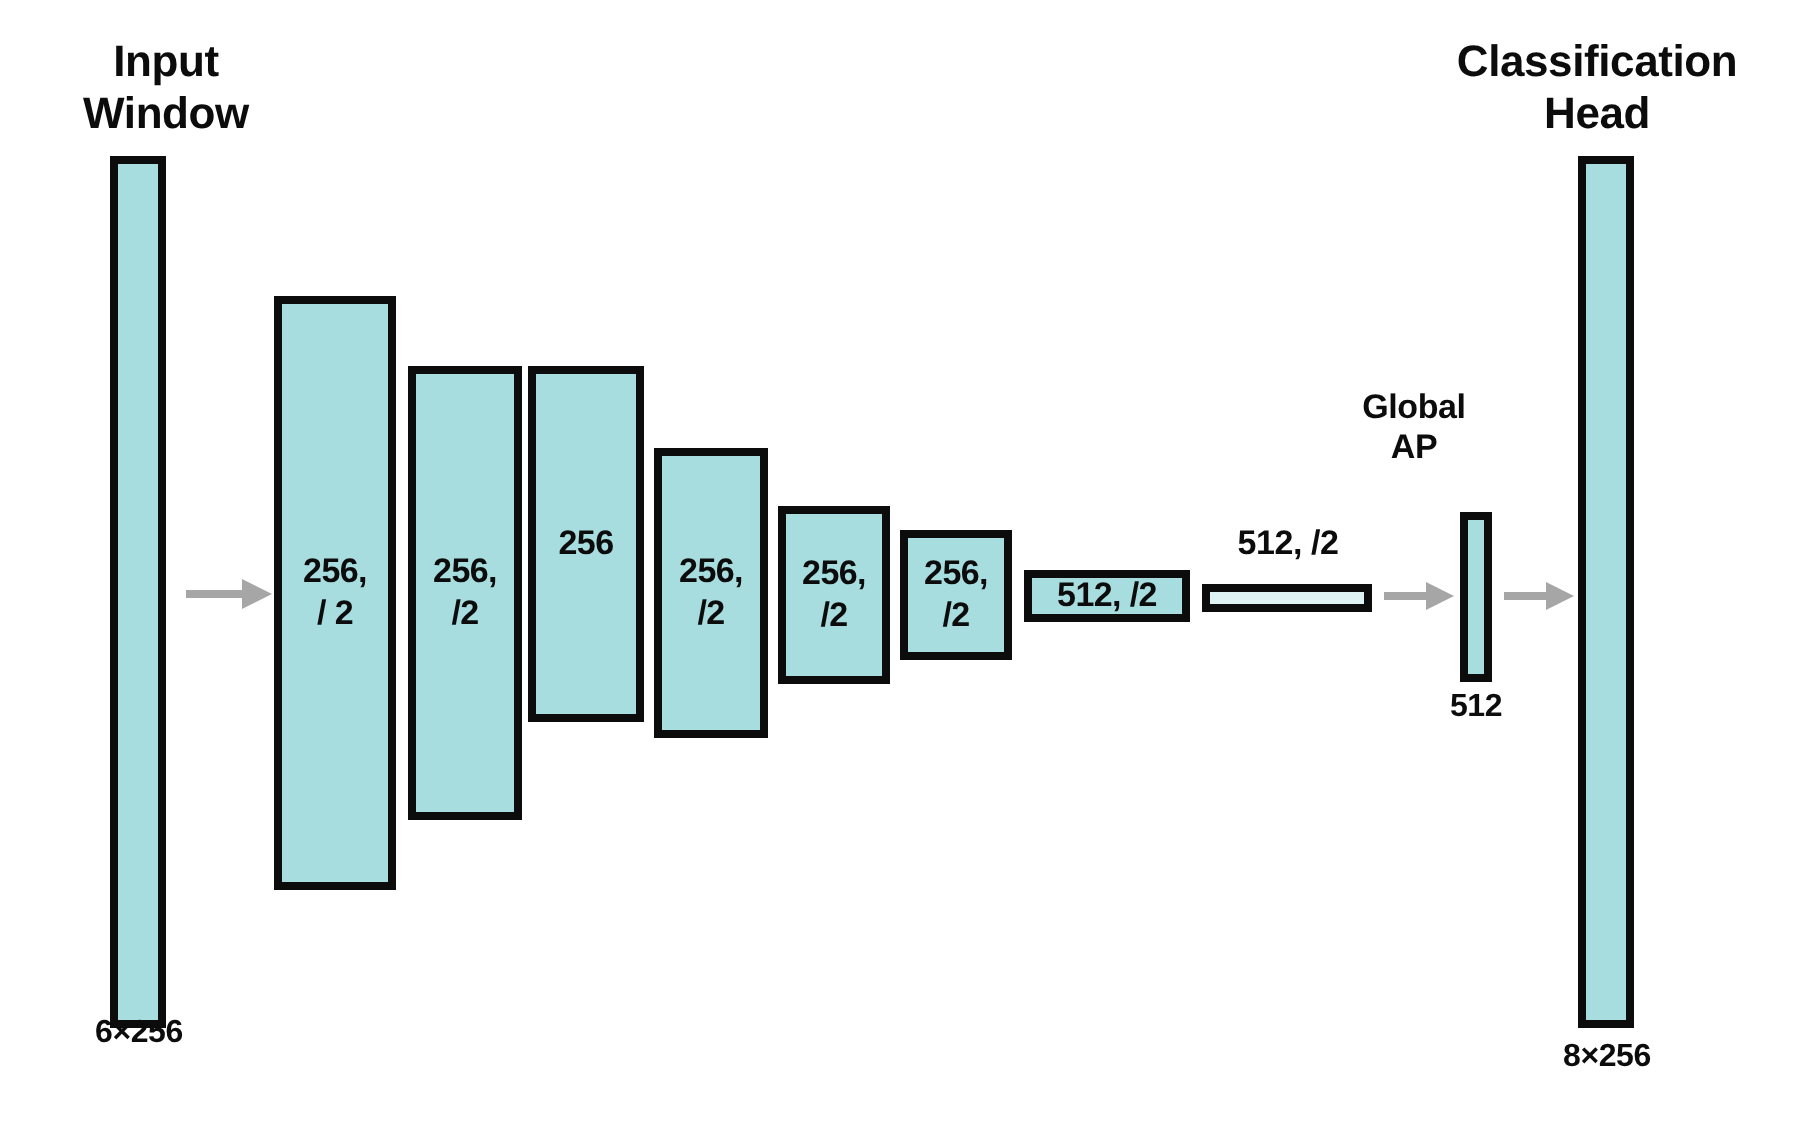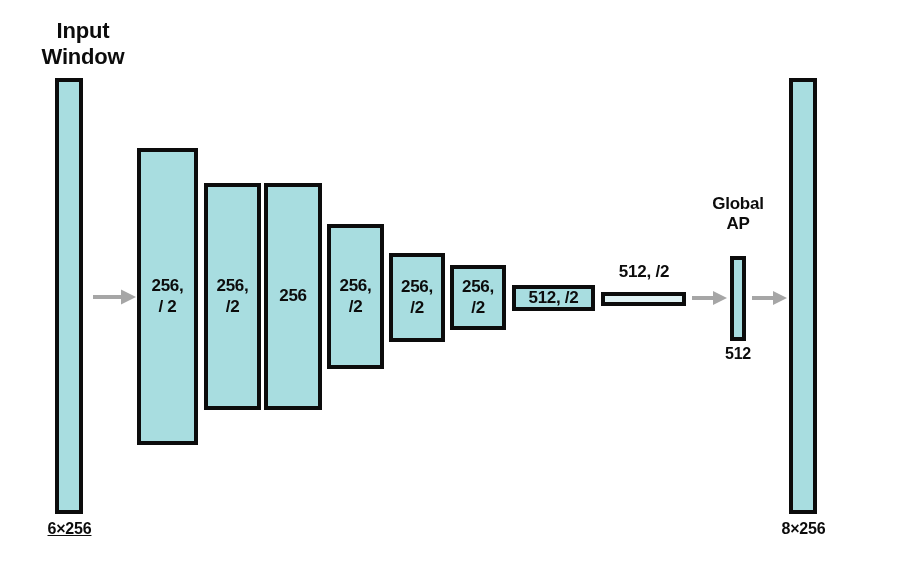--- a/index.html
+++ b/index.html
@@ -78,41 +78,41 @@
 </head>
 <body>
 
 <div id="canvas">
 
   <div class="label label-head" style="left:0px; top:18px; width:166px;">Input
 Window</div>
 
   <div class="bar" style="left:55px; top:78px; width:28px; height:436px;"></div>
 
-  <div class="label label-dim" style="left:0px; top:520px; width:139px;text-decoration:underline;">6×256</div>
+  <div class="label label-dim" style="left:0px; top:508px; width:139px;">6×256</div>
 
   <div class="arrow" style="left:93px; top:288px; width:44px;">
     <svg width="44" height="18" viewBox="0 0 44 18">
       <path d="M0,9 L30,9" stroke="#a6a6a6" stroke-width="4" fill="none"></path>
       <path d="M28,1.5 L43,9 L28,16.5 Z" fill="#a6a6a6"></path>
     </svg>
   </div>
 
 
   <div class="block" style="left:137px; top:148px; width:61px; height:297px;">
     <span class="block-text">256,
 / 2</span>
   </div>
 
   <div class="block" style="left:204px; top:183px; width:57px; height:227px;">
     <span class="block-text">256,
 /2</span>
   </div>
 
-  <div class="block" style="left:264px; top:183px; width:58px; height:227px;">
+  <div class="block" style="left:264px; top:183px; width:58px; height:178px;">
     <span class="block-text">256</span>
   </div>
 
   <div class="block" style="left:327px; top:224px; width:57px; height:145px;">
     <span class="block-text">256,
 /2</span>
   </div>
 
   <div class="block" style="left:389px; top:253px; width:56px; height:89px;">
     <span class="block-text">256,
@@ -132,32 +132,34 @@
 
   <div class="label label-small" style="left:598px; top:262px; width:92px;">512, /2</div>
 
   <div class="arrow" style="left:692px; top:289px; width:36px;">
     <svg width="36" height="18" viewBox="0 0 36 18">
       <path d="M0,9 L23,9" stroke="#a6a6a6" stroke-width="4" fill="none"></path>
       <path d="M21,2 L35,9 L21,16 Z" fill="#a6a6a6"></path>
     </svg>
   </div>
 
-  <div class="label label-small" style="left:683px; top:194px; width:110px;">Global
+  <div class="label label-small" style="left:652px; top:194px; width:110px;">Global
 AP</div>
 
   <div class="bar" style="left:730px; top:256px; width:16px; height:85px;"></div>
 
   <div class="label label-dim" style="left:701px; top:345px; width:74px;text-align:center;">512</div>
 
   <div class="arrow" style="left:752px; top:289px; width:36px;">
     <svg width="36" height="18" viewBox="0 0 36 18">
       <path d="M0,9 L23,9" stroke="#a6a6a6" stroke-width="4" fill="none"></path>
       <path d="M21,2 L35,9 L21,16 Z" fill="#a6a6a6"></path>
     </svg>
   </div>
 
+  <div class="label label-head" style="left:700px; top:18px; width:197px;">Classification
+Head</div>
 
   <div class="bar" style="left:789px; top:78px; width:28px; height:436px;"></div>
 
   <div class="label label-dim" style="left:734px; top:520px; width:139px;">8×256</div>
 
 </div>
 
 </body></html>

